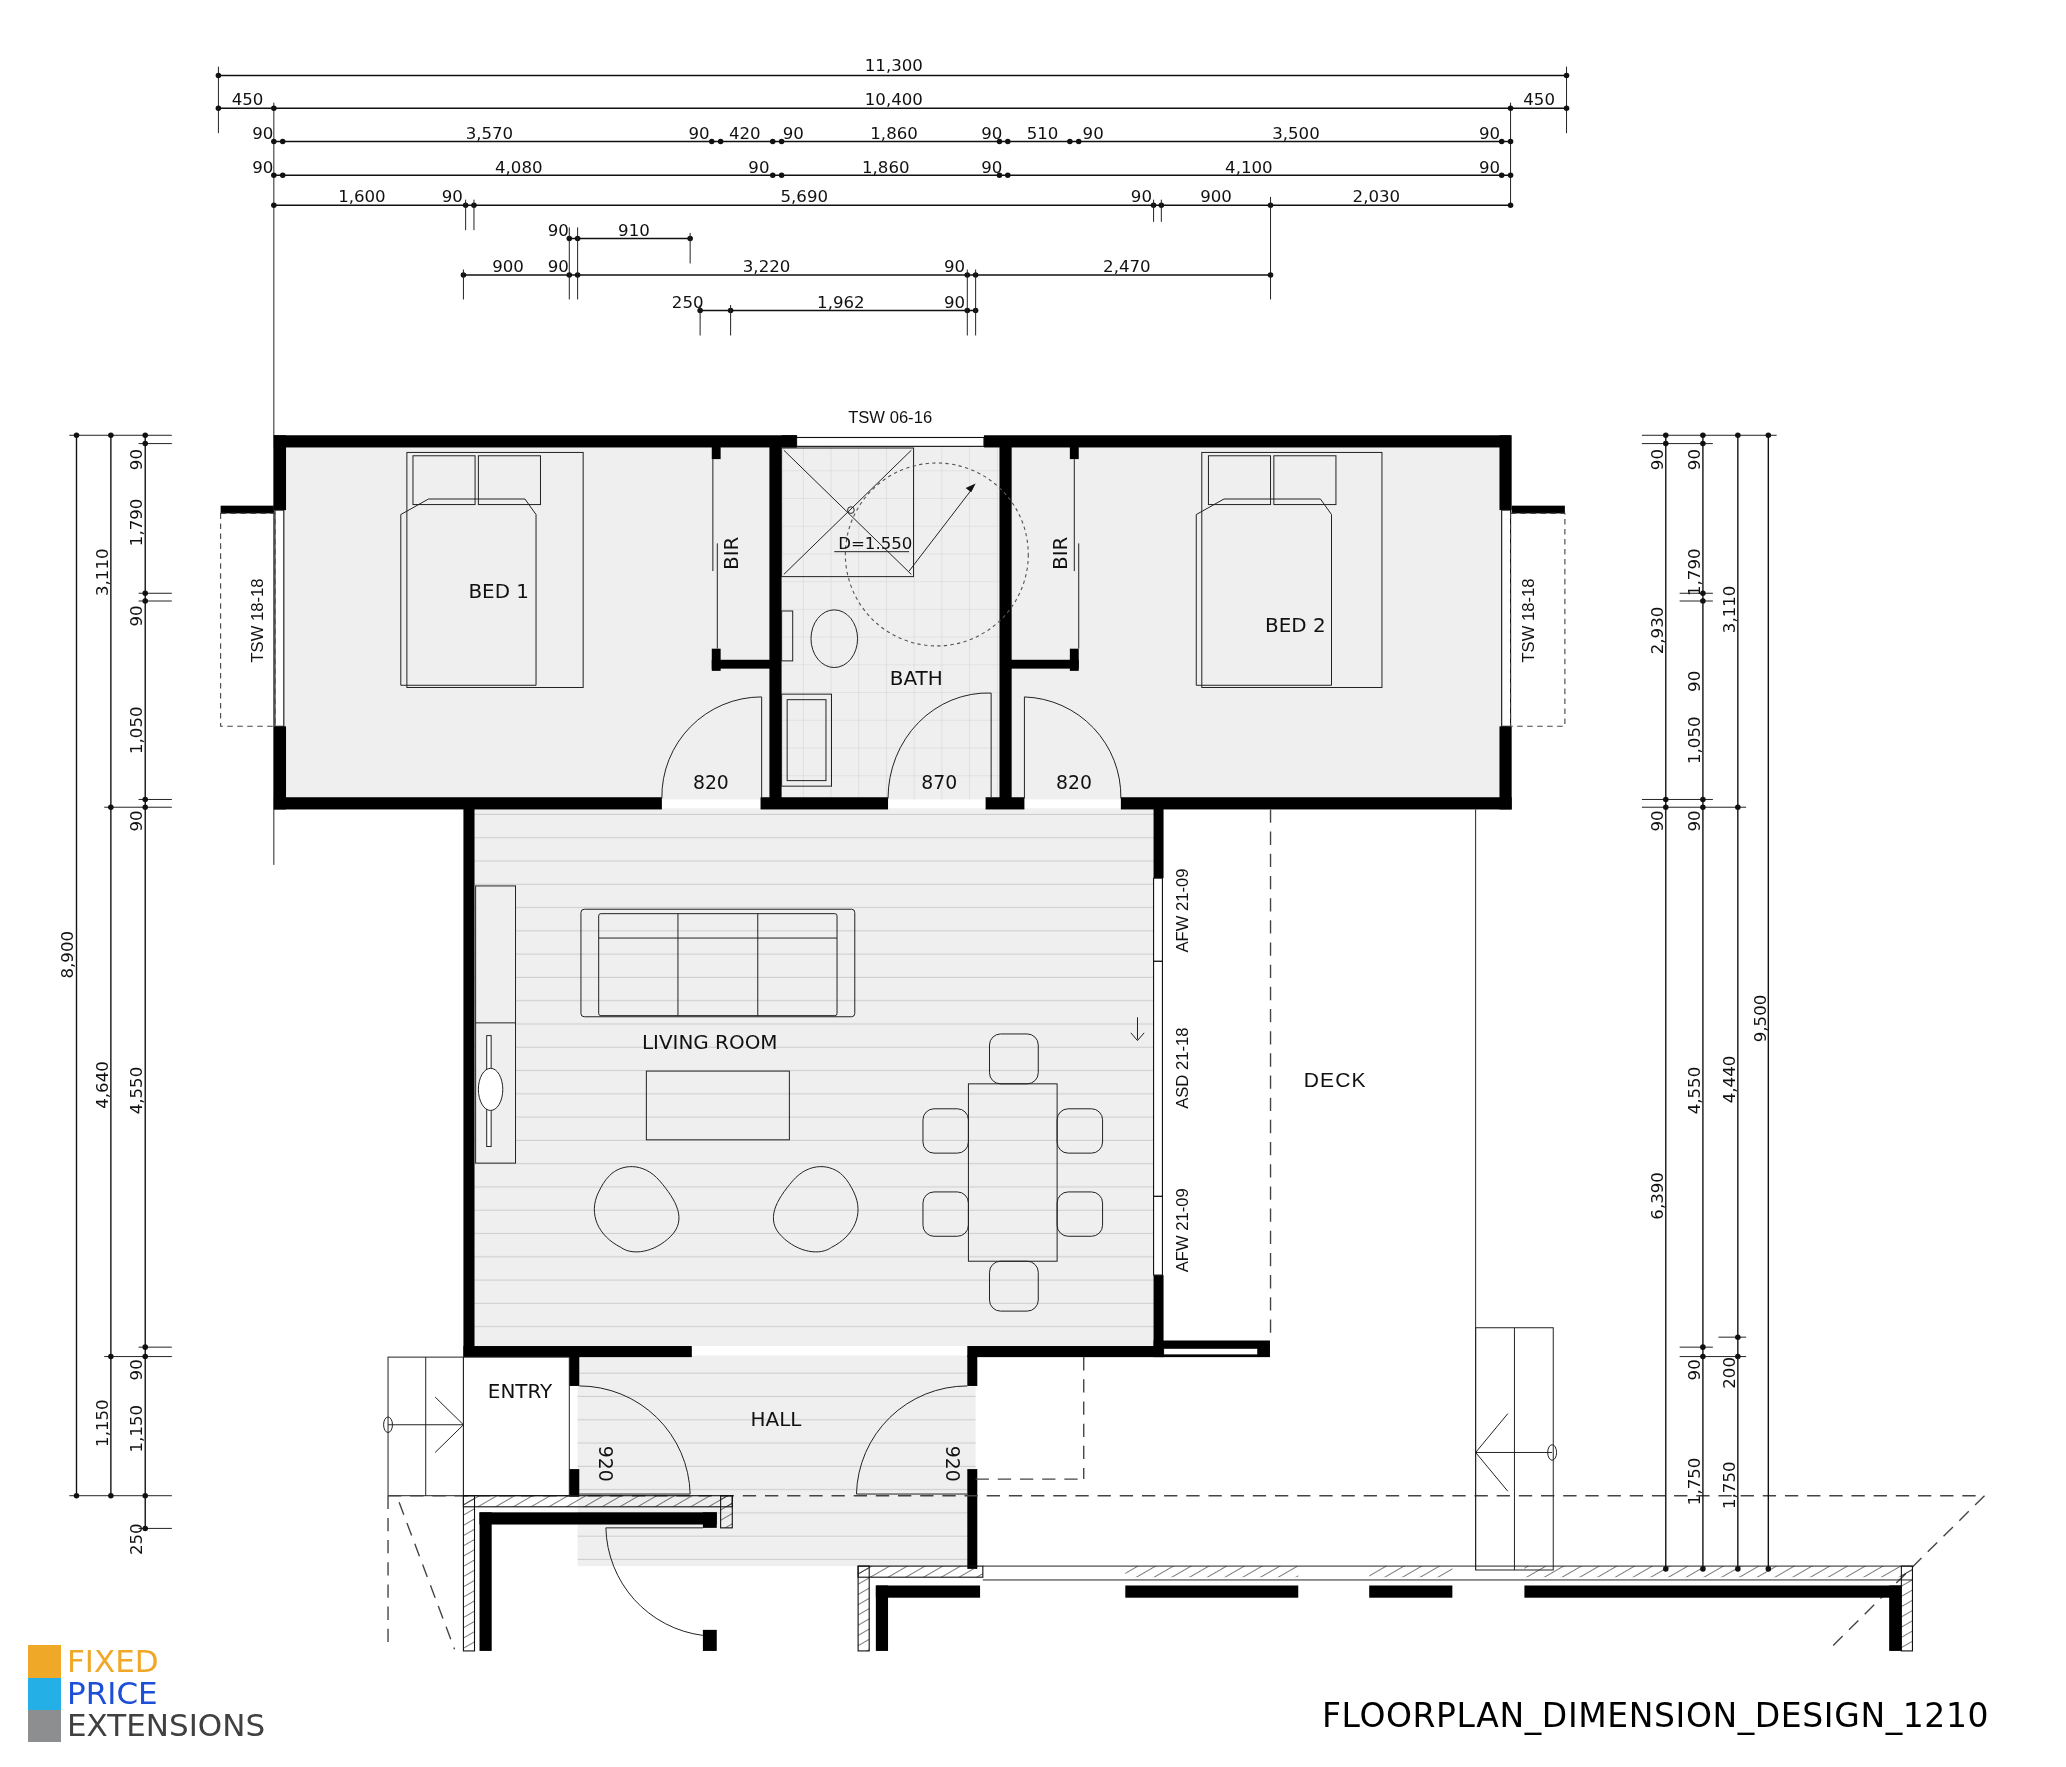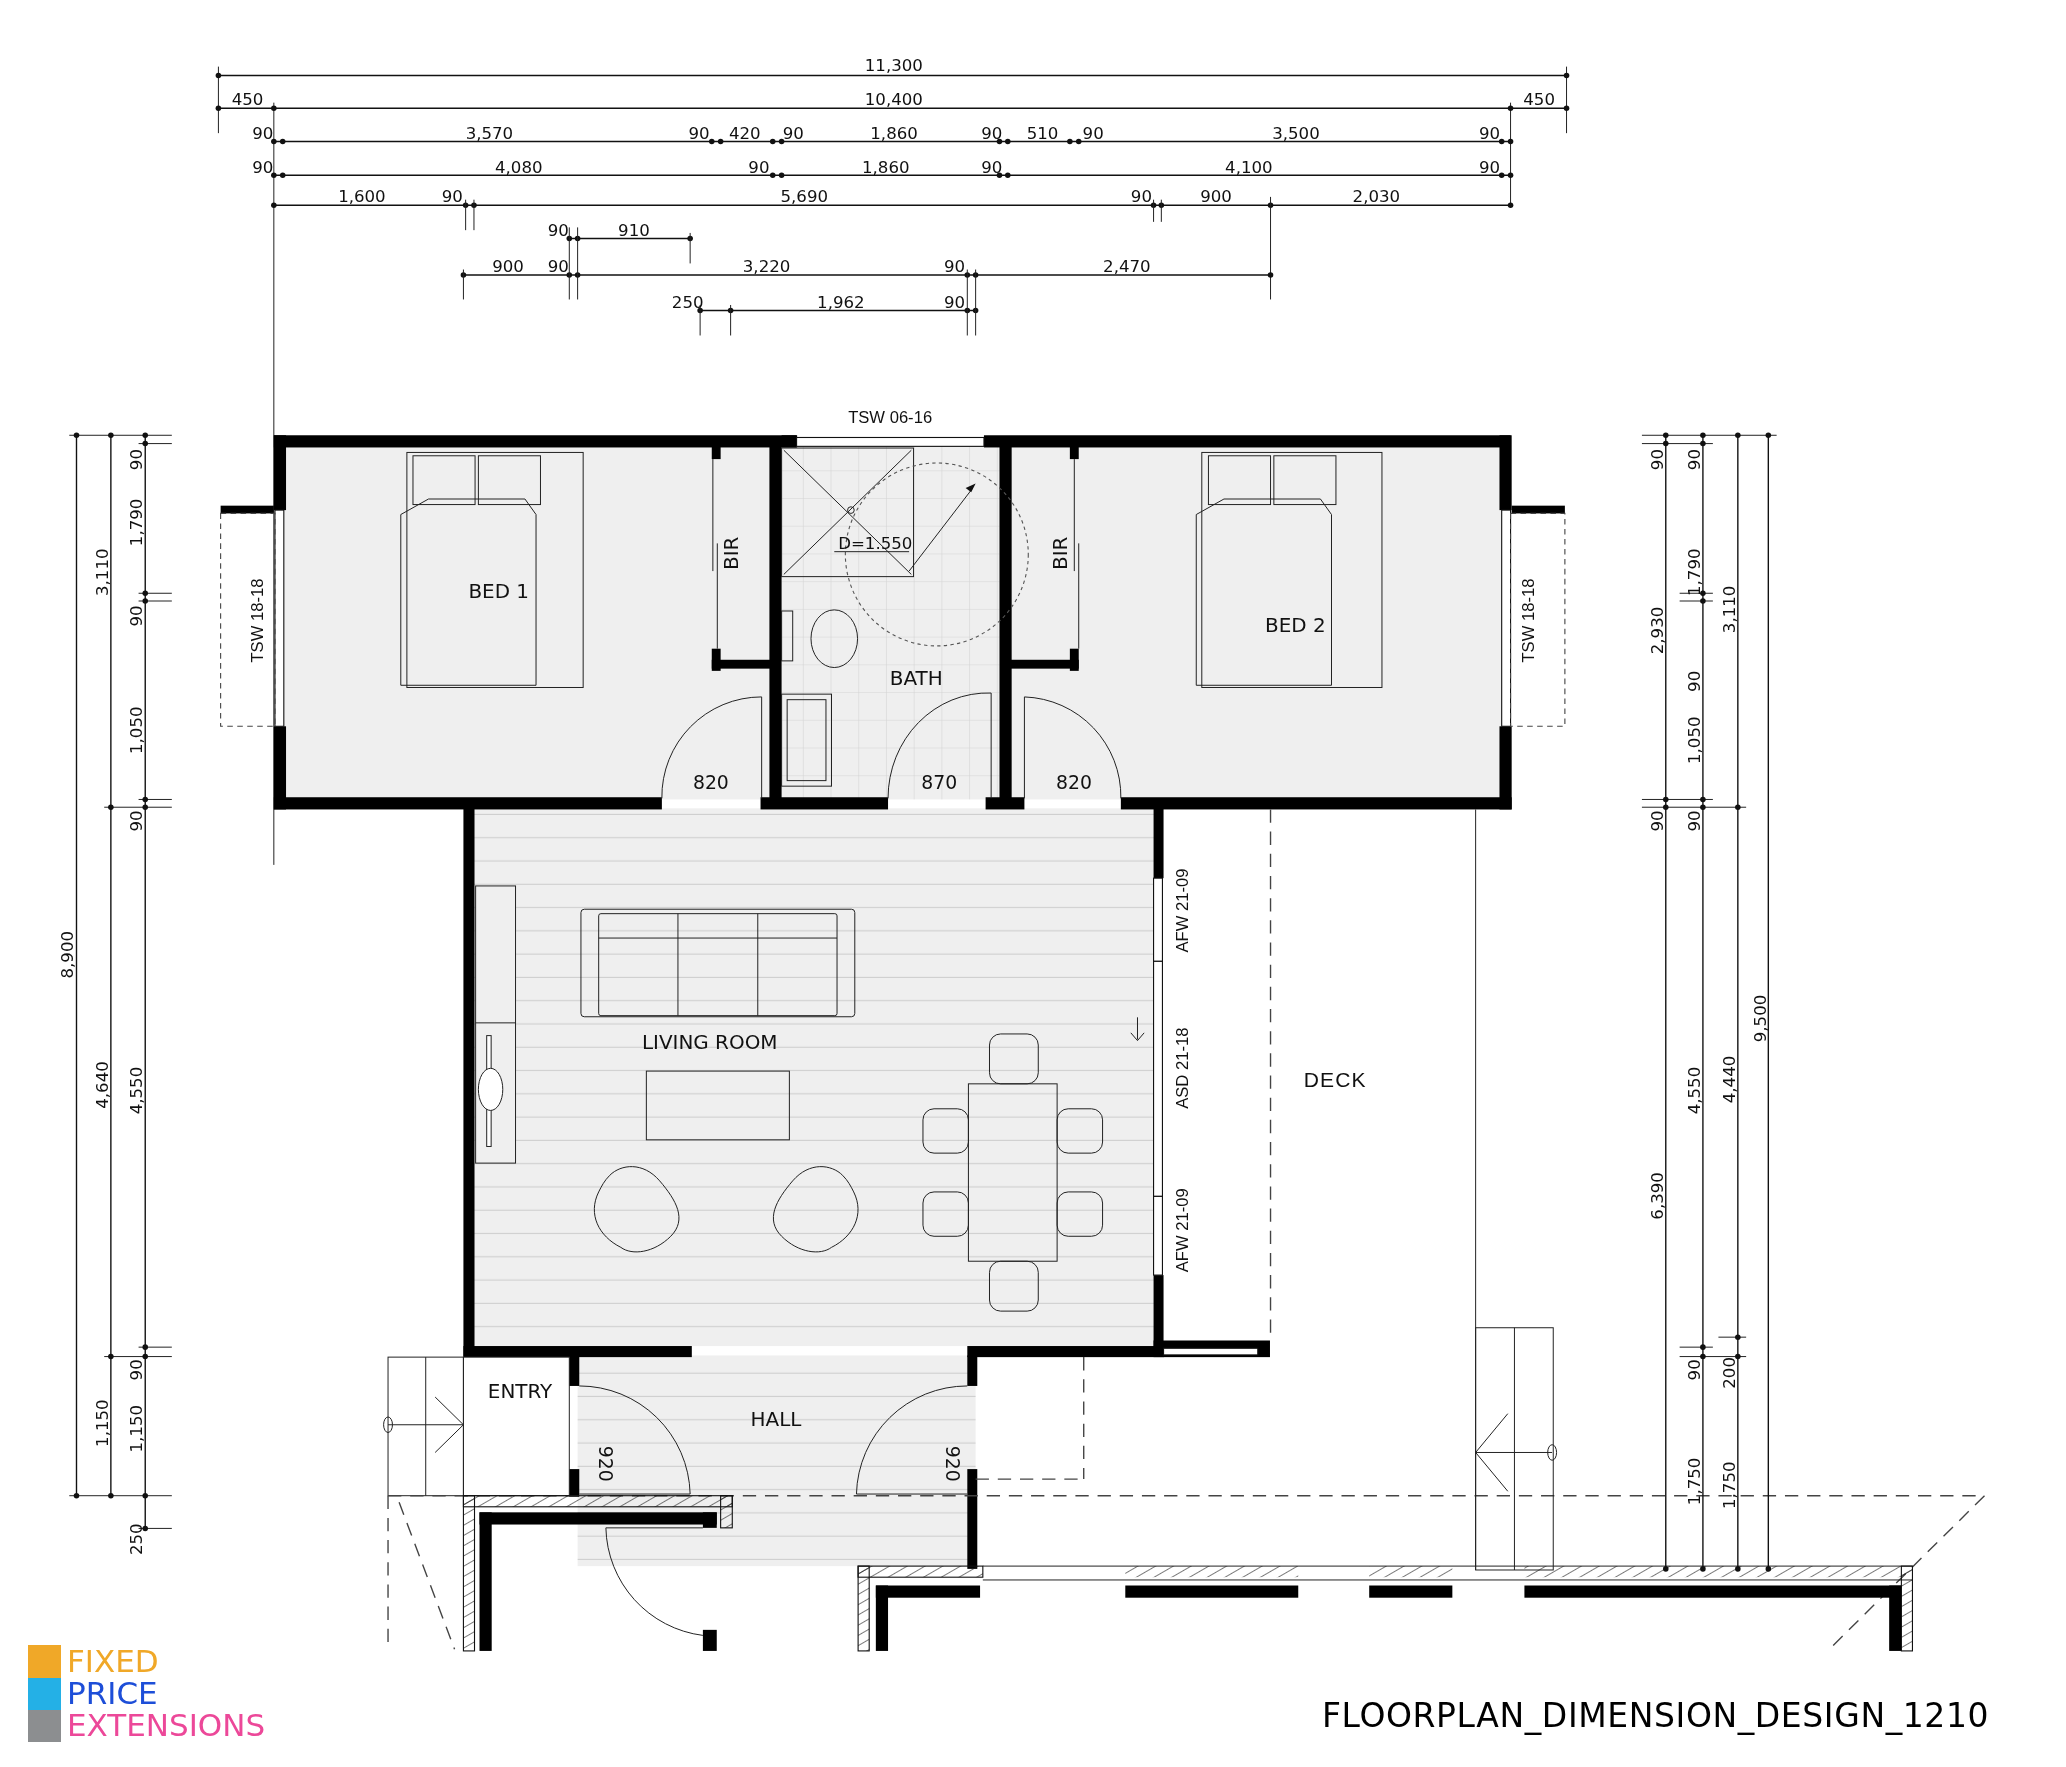--- a/index.html
+++ b/index.html
@@ -485,17 +485,17 @@
     <text class="door" transform="translate(1707,2608) rotate(90)">920</text>
   </g>
 </svg>
 
 <div class="logo">
   <div class="bar" style="top:0;height:33px;background:#f0a828;"></div>
   <div class="bar" style="top:33px;height:32px;background:#24b0e6;"></div>
   <div class="bar" style="top:65px;height:32px;background:#8c8e90;"></div>
   <div class="t" style="top:0;color:#f0a828;">FIXED</div>
   <div class="t" style="top:32px;color:#1d4ed8;">PRICE</div>
-  <div class="t" style="top:64px;color:#ec4899;">EXTENSIONS</div>
+  <div class="t" style="top:64px;color:#404040;">EXTENSIONS</div>
 </div>
 
 <div class="title">FLOORPLAN_DIMENSION_DESIGN_1210</div>
 
 
 </body></html>

